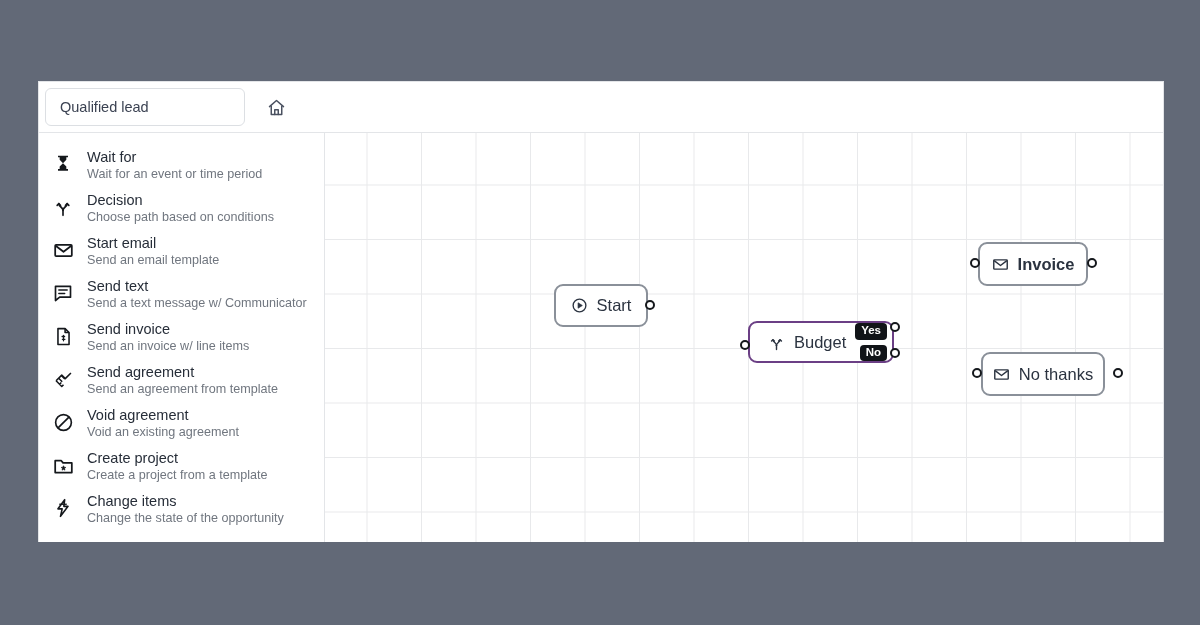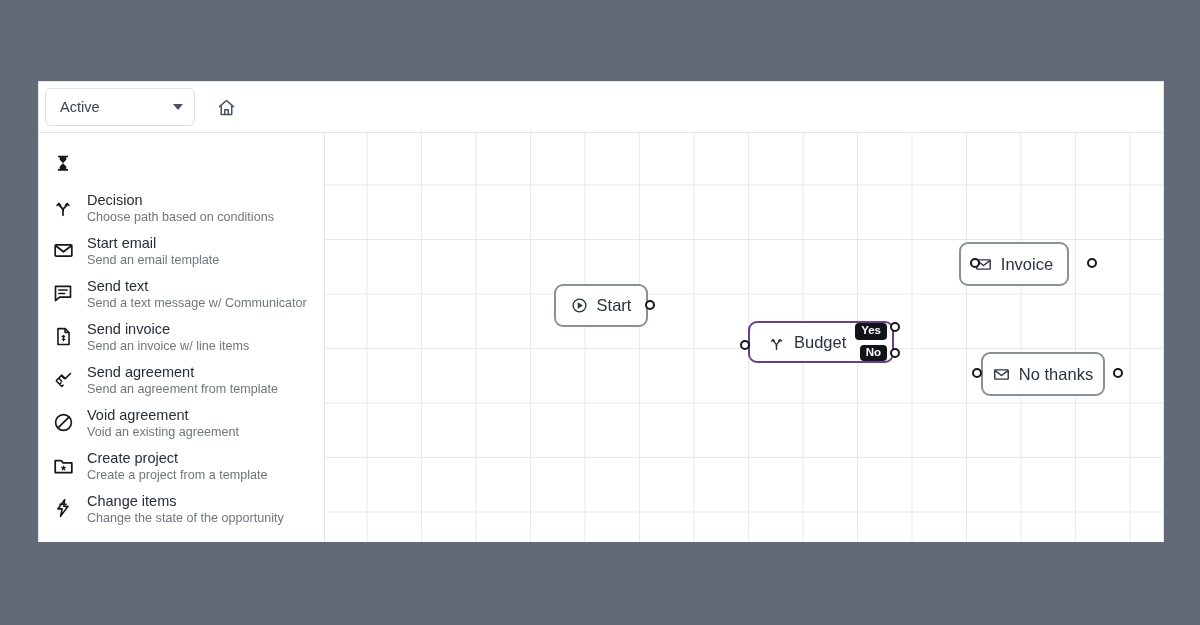--- a/index.html
+++ b/index.html
@@ -147,45 +147,46 @@
     border: 2px solid #15181c;
     z-index: 3;
   }
 </style>
 </head>
 <body>
 
 <div id="app-window">
 
   <div id="toolbar">
-
-    <div class="field" id="status-select">
-      <span>Active</span>
-      <span class="caret"></span>
-    </div>
+    <div class="field" id="name-field" title="Workflow name">Qualified lead</div>
+
 
     <div id="home-button">
       <svg width="21" height="21" viewBox="0 0 24 24" fill="none" stroke="#4a5160" stroke-width="1.7" stroke-linecap="round" stroke-linejoin="round">
         <path d="M4 11 L12 4 L20 11"></path>
         <path d="M6 10.5 V20 H18 V10.5"></path>
         <path d="M10 20 V14.5 H14 V20"></path>
       </svg>
     </div>
   </div>
 
   <div id="body-row">
 
     <div id="sidebar">
 
       <div class="side-item">
         <span class="side-icon">
           <svg width="20" height="20" viewBox="0 0 24 24" fill="#15181c">
             <path d="M6 2h12v2h-2v3l-4 4 4 4v3h2v2H6v-2h2v-3l4-4-4-4V4H6V2z"></path>
           </svg>
         </span>
+        <span class="side-text">
+          <span class="side-title">Wait for</span>
+          <span class="side-desc">Wait for an event or time period</span>
+        </span>
       </div>
 
       <div class="side-item">
         <span class="side-icon">
           <svg width="20" height="20" viewBox="0 0 24 24" fill="none" stroke="#15181c" stroke-width="2" stroke-linecap="round">
             <path d="M12 22v-6"></path>
             <path d="M12 16c0-4-5-4-5-8"></path>
             <path d="M12 16c0-4 5-4 5-8"></path>
             <path d="M7 8l-2 2M7 8l2 2"></path>
             <path d="M17 8l-2 2M17 8l2 2"></path>
@@ -324,21 +325,21 @@
         <span>Budget</span>
         <span class="badges">
           <span class="badge">Yes</span>
           <span class="badge">No</span>
         </span>
       </div>
       <div class="port" style="left:415px; top:207px;"></div>
       <div class="port" style="left:565px; top:189px;"></div>
       <div class="port" style="left:565px; top:215px;"></div>
 
-      <div class="node" id="node-invoice" style="left:634px; top:109px; width:110px; height:44px;">
+      <div class="node" id="node-invoice" style="left:653px; top:109px; width:110px; height:44px;font-weight:bold;">
         <span class="nicon">
           <svg width="17" height="17" viewBox="0 0 24 24" fill="none" stroke="#2b3340" stroke-width="2" stroke-linejoin="round">
             <rect x="2.5" y="5.5" width="19" height="13" rx="1"></rect>
             <path d="M3 6.5l9 7 9-7"></path>
           </svg>
         </span>
         <span>Invoice</span>
       </div>
       <div class="port" style="left:645px; top:125px;"></div>
       <div class="port" style="left:762px; top:125px;"></div>

